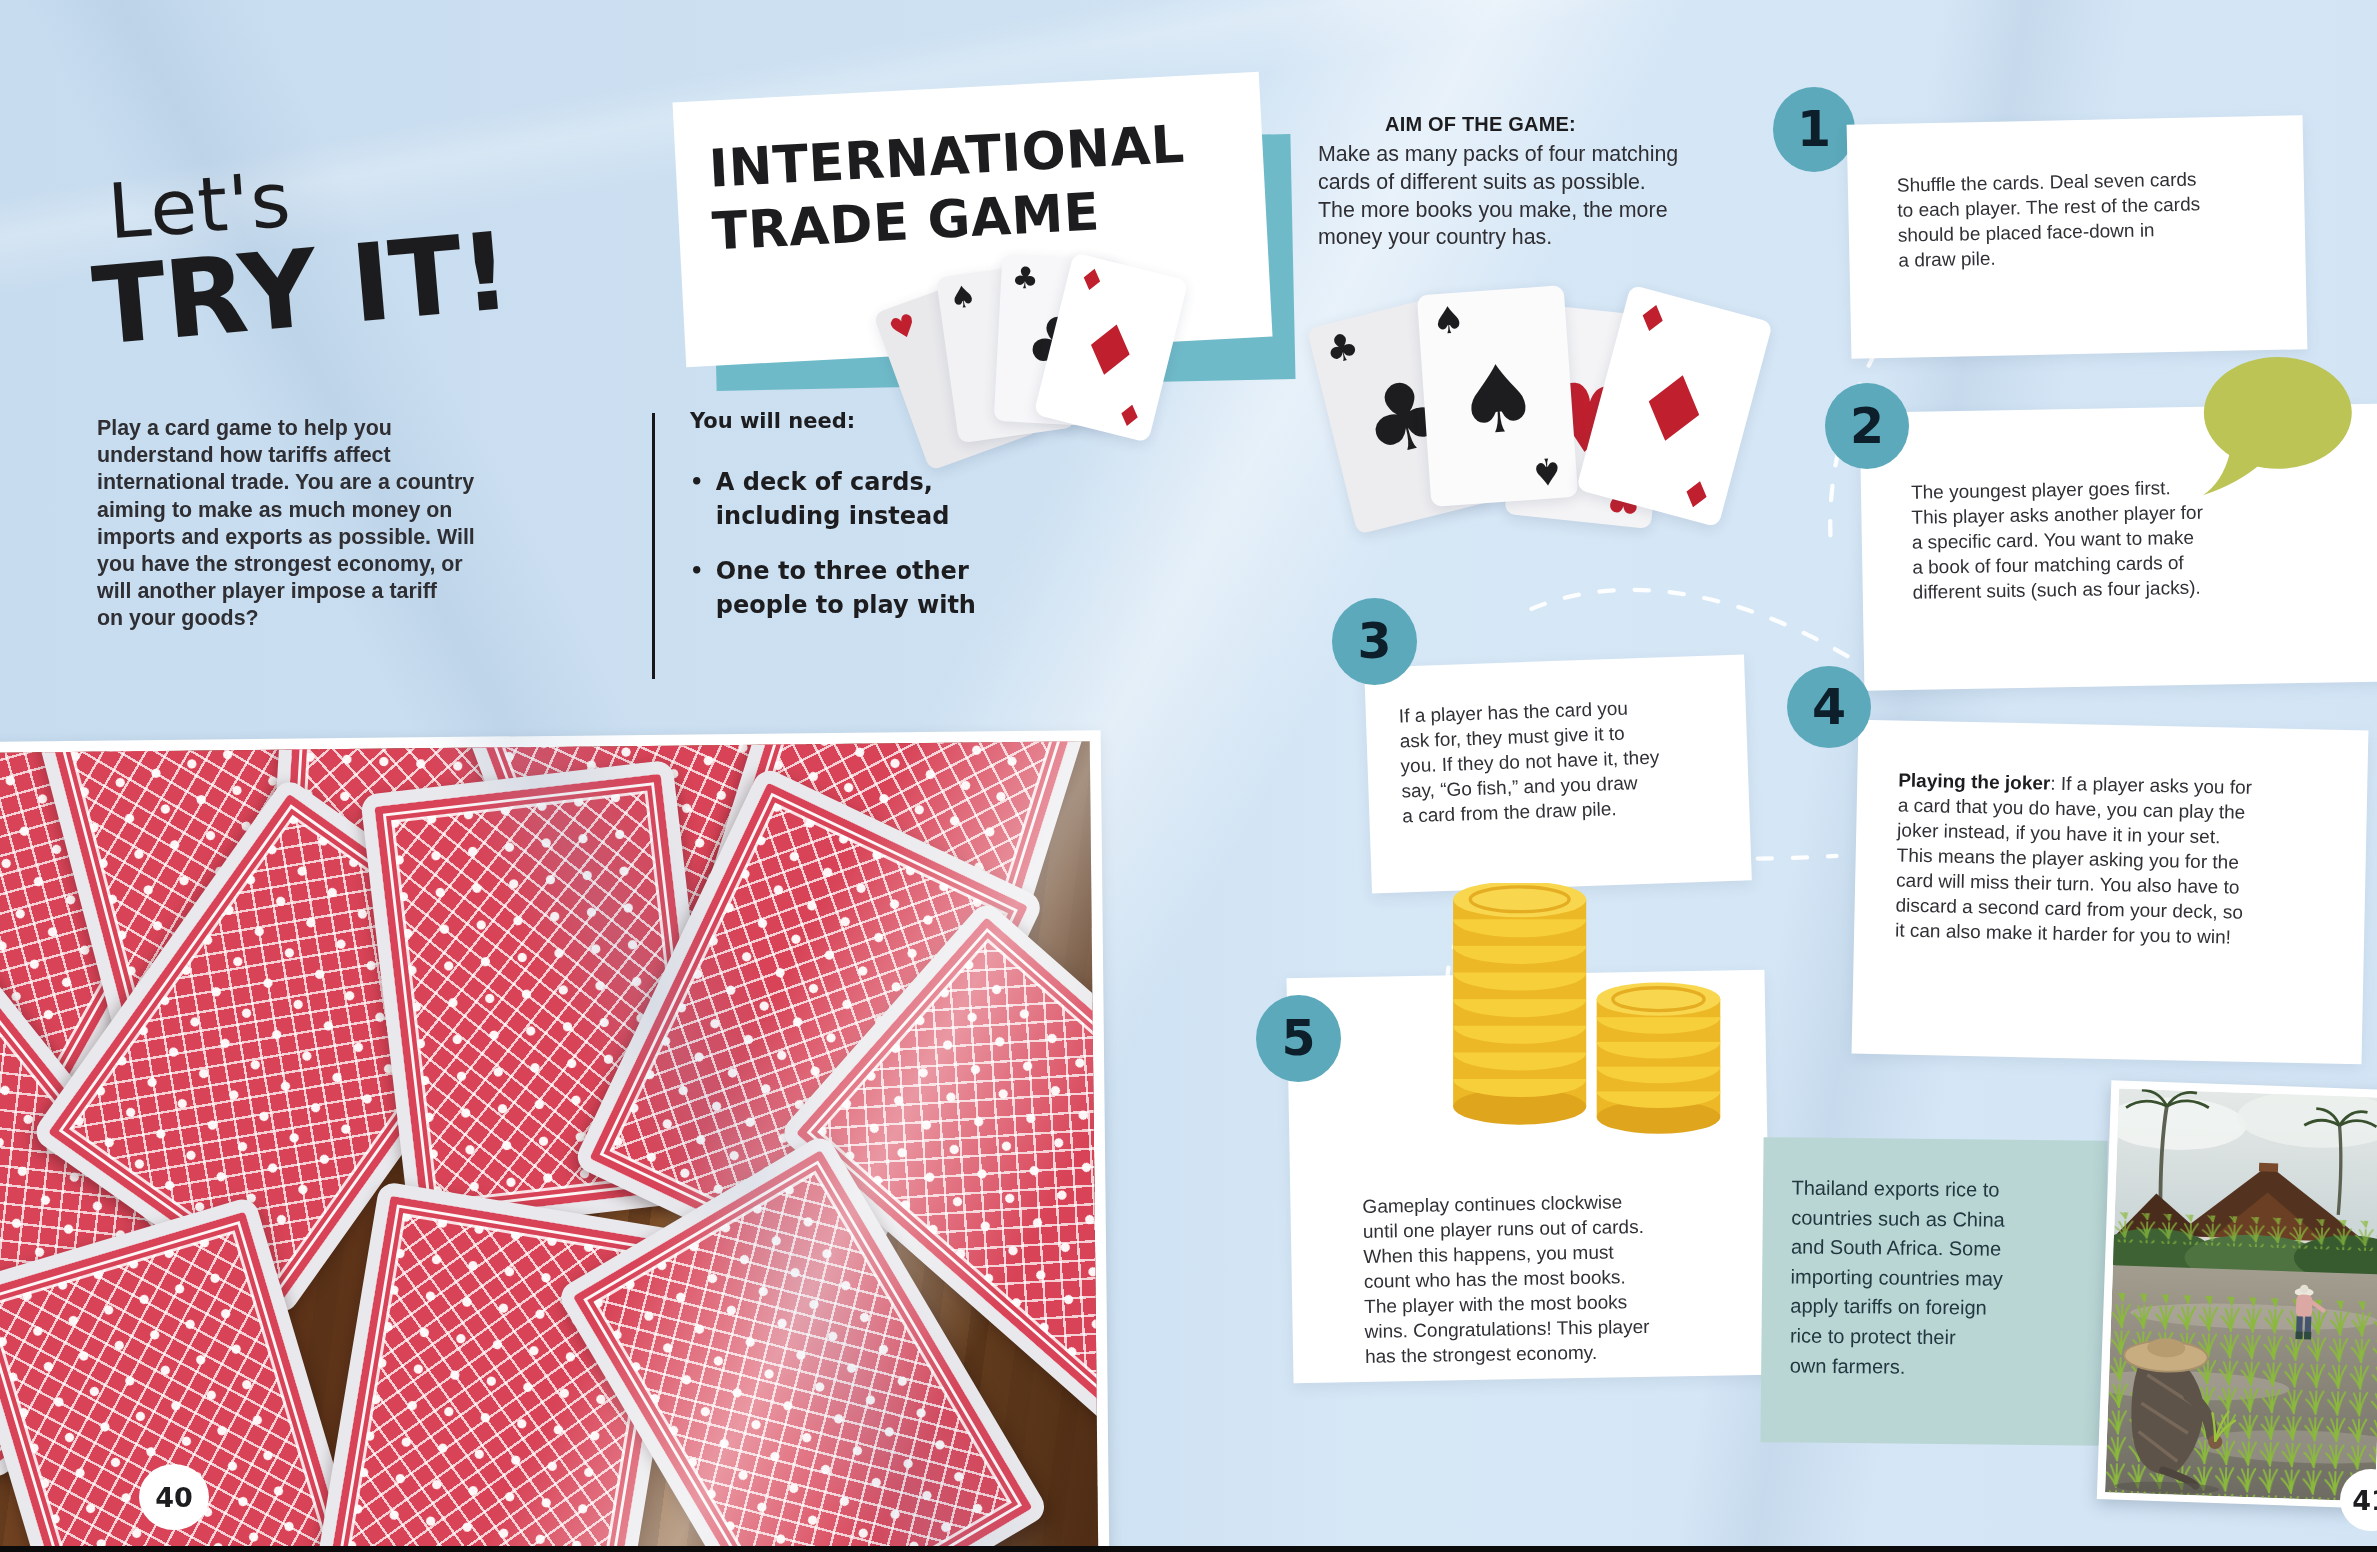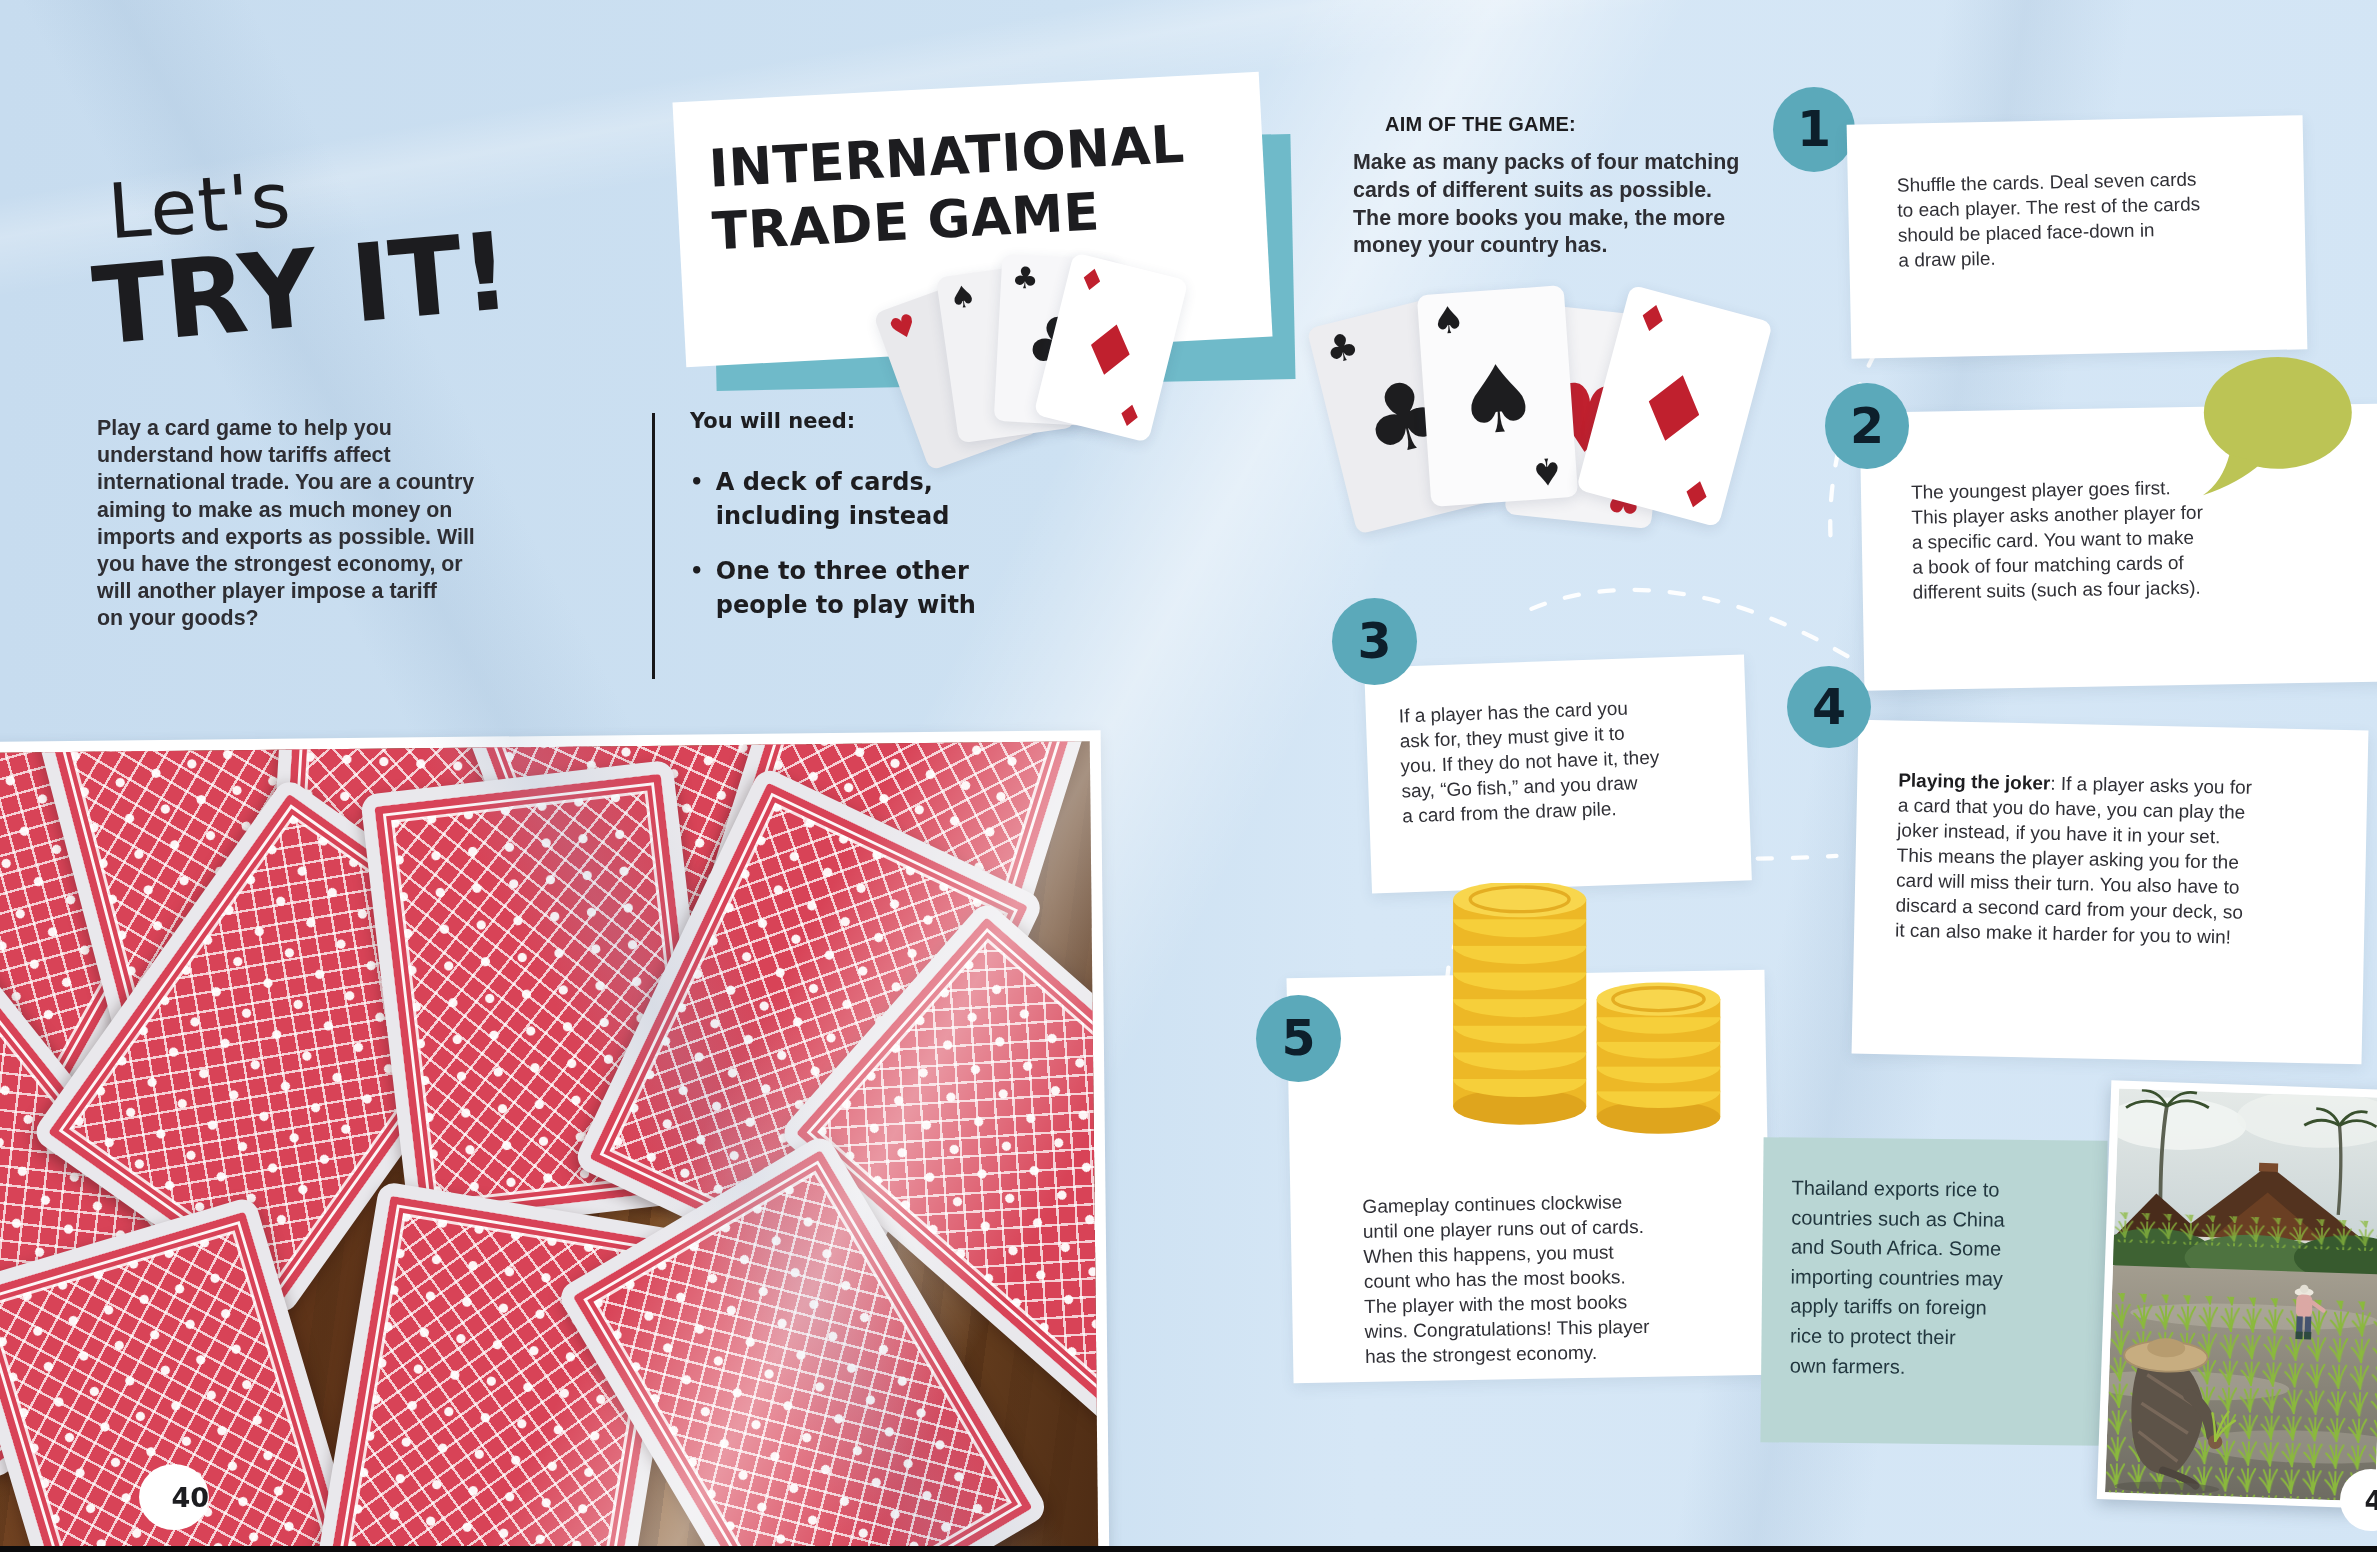--- a/index.html
+++ b/index.html
@@ -28,21 +28,21 @@
   .intro{left:97px;top:415px;width:609px;font-size:21.4px;line-height:1.27;color:#2e2e33;white-space:pre-line;font-weight:700;}
   .divider{left:652px;top:413px;width:3.3px;height:266px;background:#17171a;}
   .needH{left:690px;top:409px;font-family:"DejaVu Sans",sans-serif;font-size:21px;font-weight:700;color:#1d1d20;}
   .needItem{display:flex;gap:12.4px;font-family:"DejaVu Sans",sans-serif;font-size:24px;font-weight:700;
     color:#1d1d20;line-height:1.4;white-space:pre-line;}
   .needItem .bl{font-size:21px;line-height:1.6;}
   .need1{left:690px;top:466px;}
   .need2{left:690px;top:555px;}
   
   .aimH{left:1385px;top:113px;font-family:Liberation Sans, sans-serif;font-size:20px;font-weight:800;color:#1d1d20;letter-spacing:0.2px;}
-  .aimB{left:1318px;top:149px;width:456px;font-size:21.4px;line-height:1.3;color:#2e2e33;white-space:pre-line;font-weight:700;margin-left:35px;}
+  .aimB{left:1318px;top:141px;width:456px;font-size:21.4px;line-height:1.3;color:#2e2e33;white-space:pre-line;font-weight:400;}
   
   .pcard{position:absolute;border-radius:10.5px;box-shadow:0 3.8px 12.4px rgba(40,60,90,.12);}
   .pcard .pip{position:absolute;font-family:"DejaVu Sans",sans-serif;color:#1d1d1f;}
   .pcard .pip.red{color:#c0202e;}
   .pcard .tl{left:9%;top:3%;}
   .pcard .big{left:50%;top:52%;transform:translate(-50%,-50%);}
   .pcard .br{right:9%;bottom:3%;transform:rotate(180deg);}
   .smallfan .pcard{width:118px;height:167px;}
   .smallfan .tl{font-size:30px;} .smallfan .big{font-size:71px;} .smallfan .br{font-size:30px;}
   .bigfan .pcard{width:147px;height:212px;}
@@ -76,21 +76,21 @@
     linear-gradient(100deg,#7a4a26,#5d3318 35%,#8a5a2e 62%,#4e2c14);}
   .cardback{position:absolute;width:314px;height:442px;border-radius:17px;border:13.3px solid #e9e8ec;
     box-sizing:border-box;background-color:#d84357;
     background-image:
       radial-gradient(circle at 50% 50%, rgba(255,255,255,.95) 0 4.3px, rgba(255,255,255,0) 4.8px),
       repeating-linear-gradient(45deg, rgba(255,255,255,.75) 0 2.4px, rgba(255,255,255,0) 2.4px 18.5px),
       repeating-linear-gradient(-45deg, rgba(255,255,255,.75) 0 2.4px, rgba(255,255,255,0) 2.4px 18.5px);
     background-size:37px 37px,auto,auto;
     box-shadow:inset 0 0 0 7.6px #d84357,inset 0 0 0 10.5px rgba(255,255,255,.95),
       inset 0 0 0 15px #d84357,inset 0 0 0 18px rgba(255,255,255,.85),0 5.7px 16px rgba(30,10,10,.35);}
-  .dot{background:#ffffff;border-radius:50%;display:flex;align-items:center;justify-content:flex-end;}
+  .dot{background:#ffffff;border-radius:50%;display:flex;align-items:center;justify-content:center;}
   .dot span{font-family:"DejaVu Sans",sans-serif;font-weight:700;font-size:27px;color:#1d1d20;}
   .dot40{left:139px;top:1464px;width:70px;height:66px;}
   .dot41{left:2340px;top:1469px;width:62px;height:62px;}
   .bottomStrip{left:0;top:1546px;width:2429px;height:7.1px;background:#0b0b0c;}
   svg{display:block;}
 </style>
 </head>
 <body>
 
 <div class="spread">

